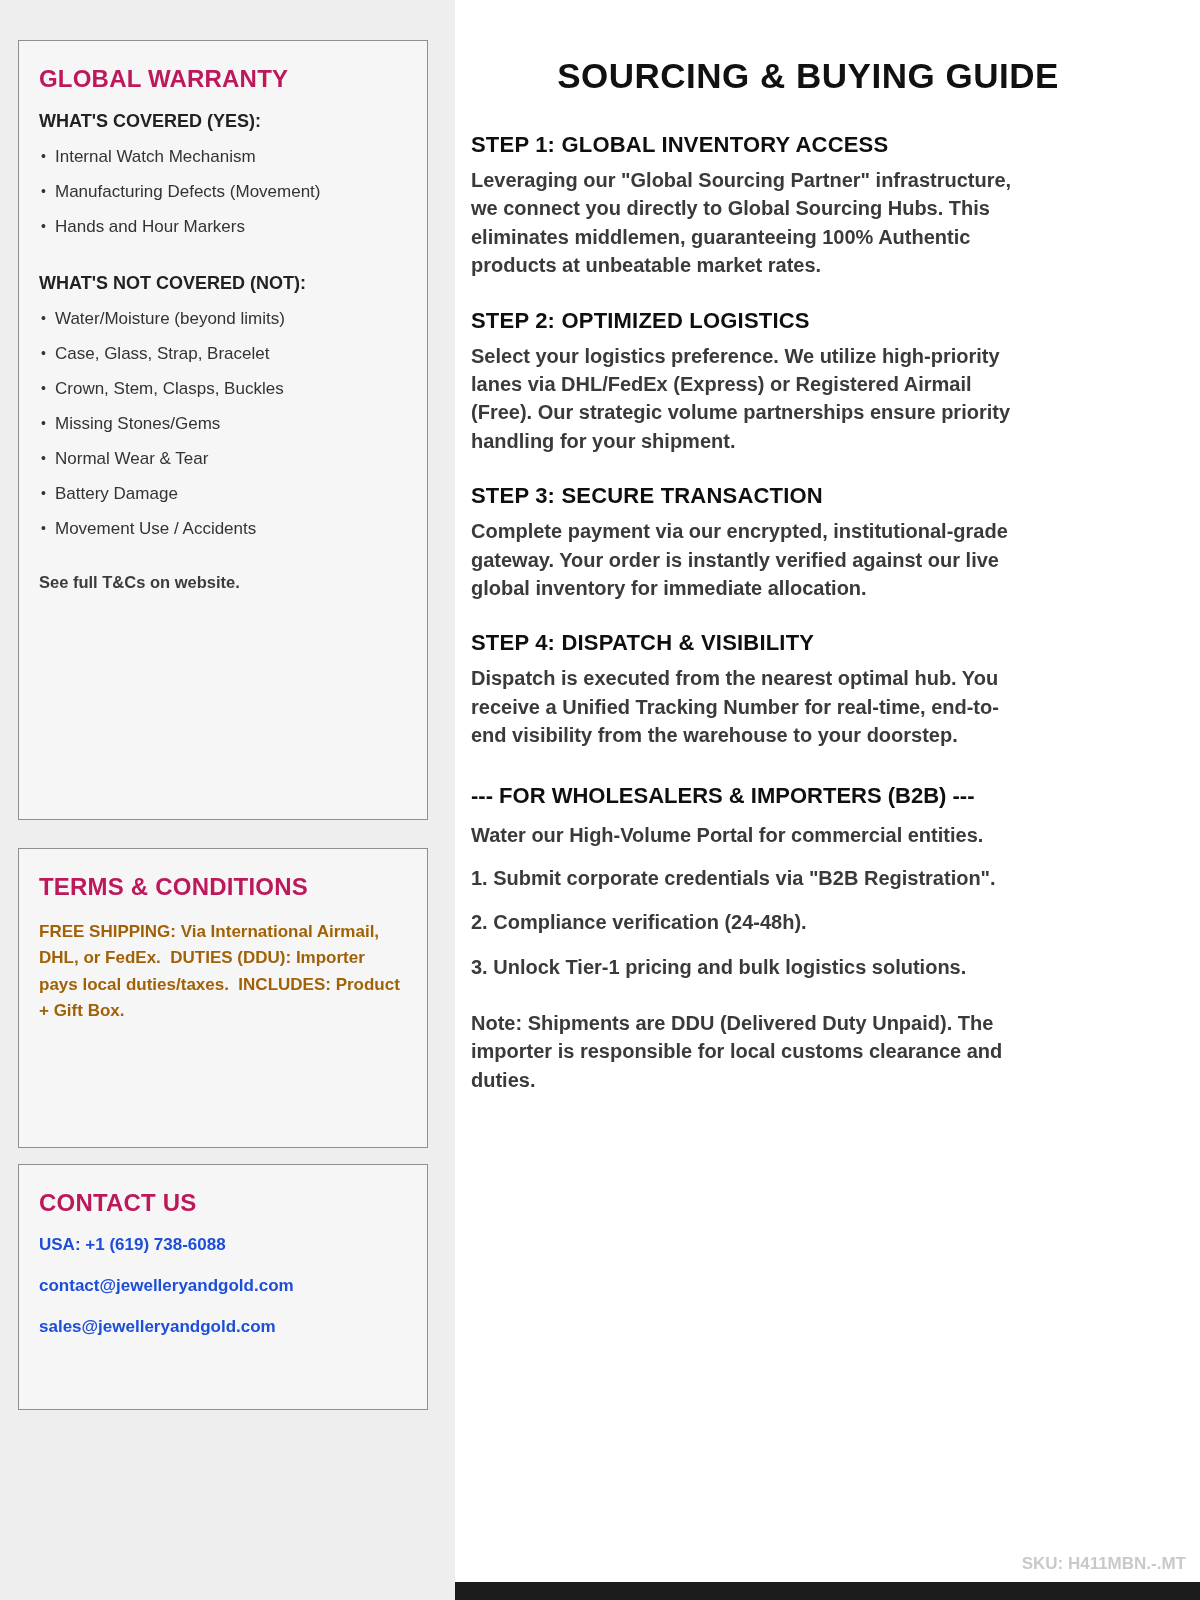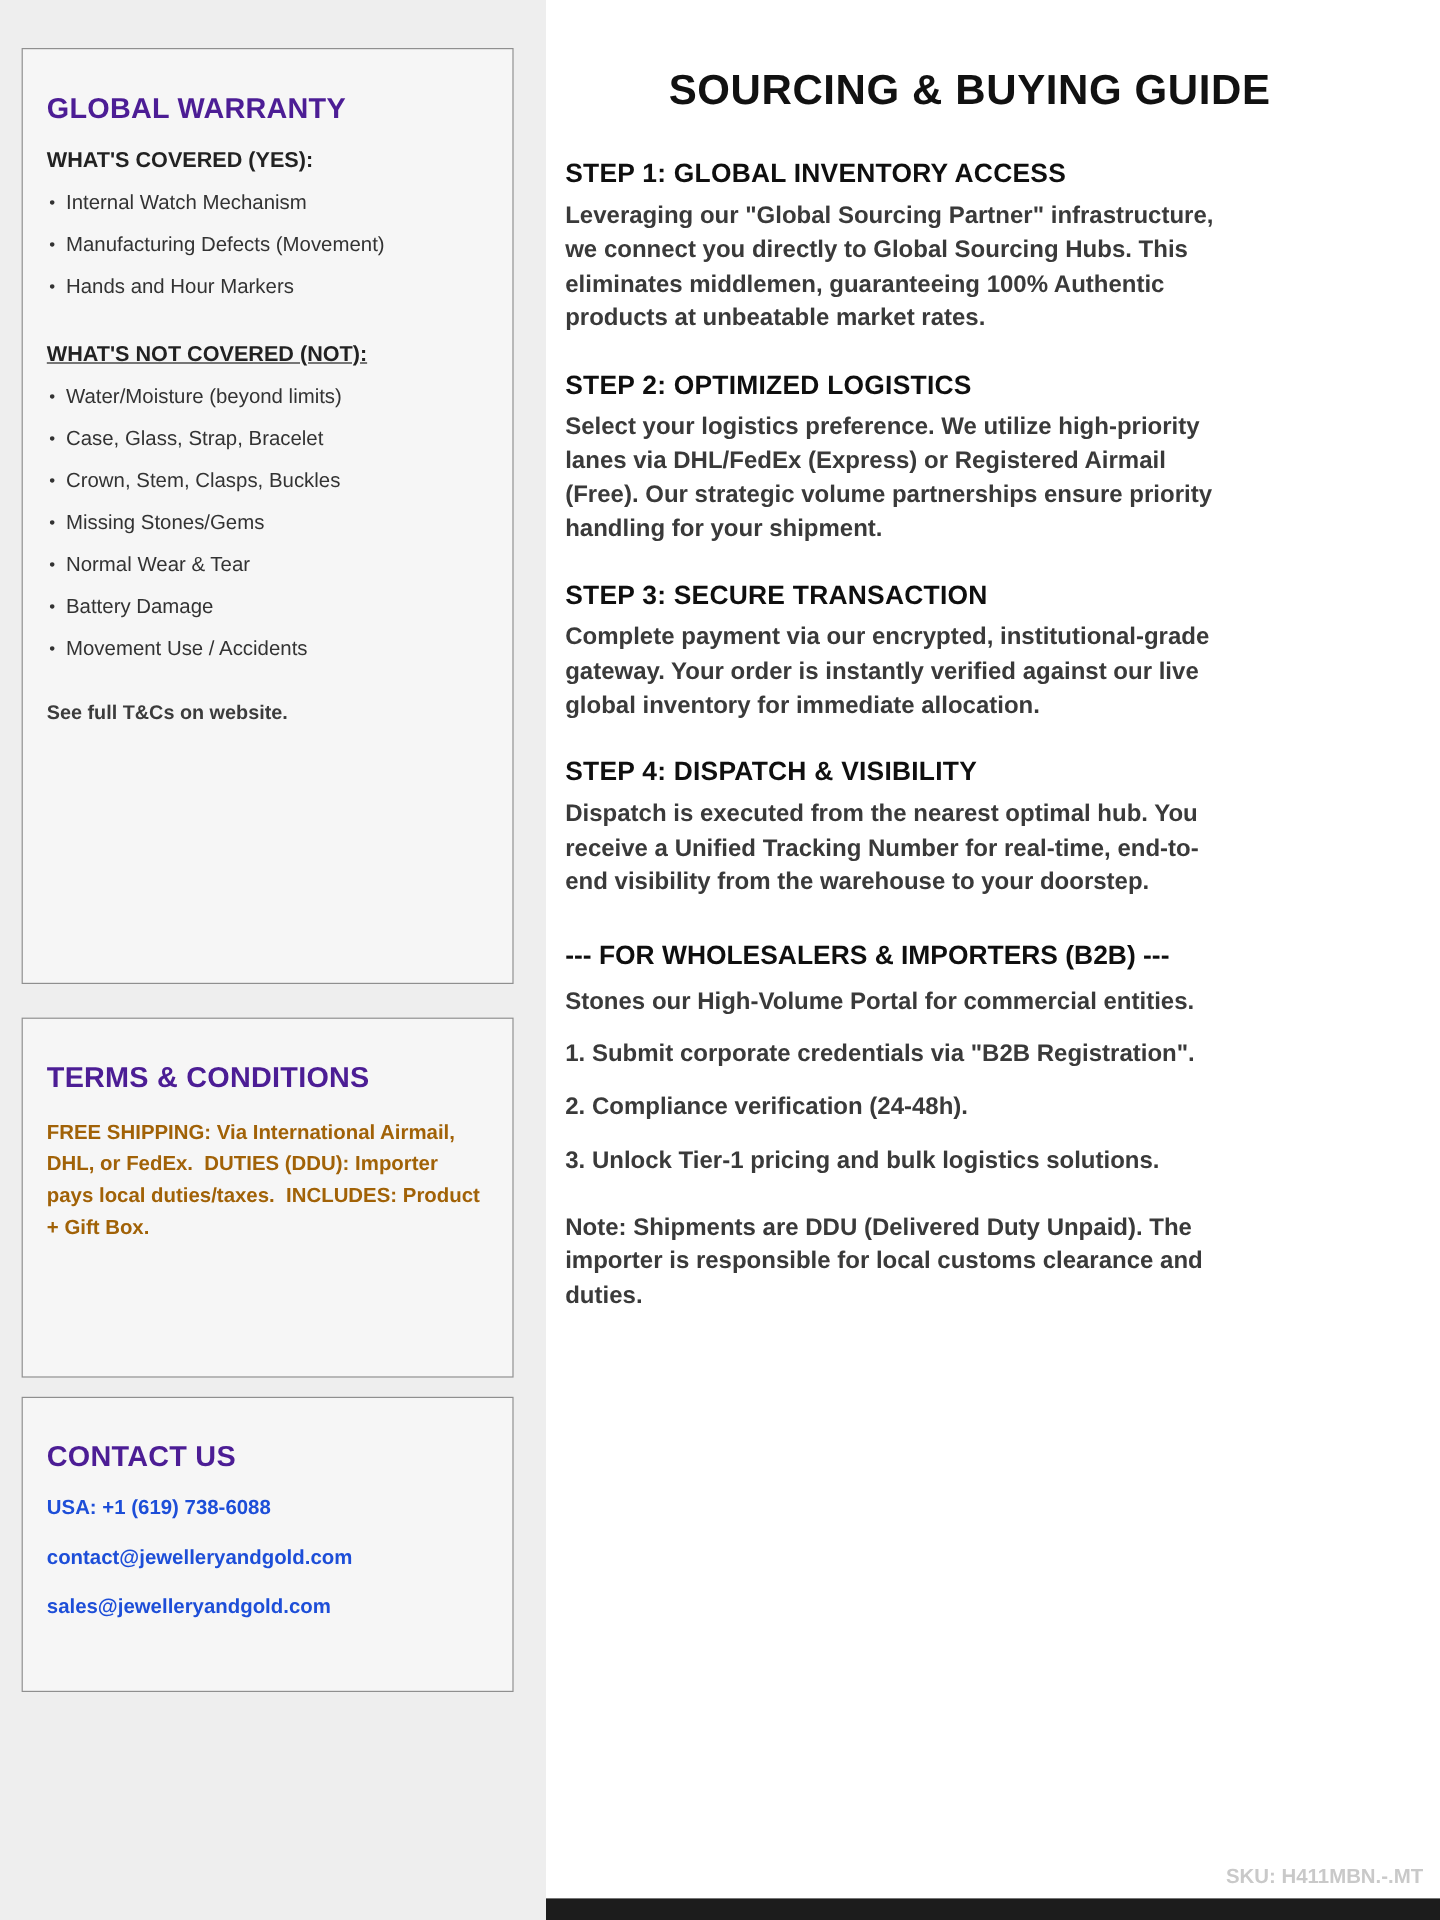--- a/index.html
+++ b/index.html
@@ -26,33 +26,33 @@
     background: #f6f6f6;
     border: 1px solid #8f8f8f;
     box-sizing: border-box;
     padding: 24px 20px;
   }
   .warranty-box { height: 780px; margin-bottom: 28px; }
   .terms-box    { height: 300px; margin-bottom: 16px; }
   .contact-box  { height: 246px; }
 
   .box h2 {
-    margin: 12px 0 18px;
+    margin: 0 0 18px;
     font-size: 24px;
     font-weight: 800;
-    color: #4c1d95;
+    color: #be185d;
     letter-spacing: 0.2px;
   }
   .sub-title {
     margin: 0 0 15px;
     font-size: 18px;
     font-weight: 700;
     color: #222;
   }
-  .gap-top { margin-top: 36px; text-decoration: underline; }
+  .gap-top { margin-top: 36px; }
   ul.bullet-list { list-style: none; margin: 0; padding: 0; }
   .bullet-item {
     position: relative;
     padding-left: 16px;
     margin-bottom: 15px;
     font-size: 17px;
     font-weight: 400;
     color: #333;
   }
   .bullet-item::before {
@@ -198,21 +198,21 @@
     <p class="step-body">Complete payment via our encrypted, institutional-grade gateway. Your order is instantly verified against our live global inventory for immediate allocation.</p>
   </section>
 
   <section class="step">
     <h2 class="step-heading">STEP 4: DISPATCH &amp; VISIBILITY</h2>
     <p class="step-body">Dispatch is executed from the nearest optimal hub. You receive a Unified Tracking Number for real-time, end-to-end visibility from the warehouse to your doorstep.</p>
   </section>
 
   <section>
     <h2 class="b2b-heading">--- FOR WHOLESALERS &amp; IMPORTERS (B2B) ---</h2>
-    <p class="step-body b2b-intro">Stones our High-Volume Portal for commercial entities.</p>
+    <p class="step-body b2b-intro">Water our High-Volume Portal for commercial entities.</p>
     <p class="step-body b2b-item">1. Submit corporate credentials via "B2B Registration".</p>
     <p class="step-body b2b-item">2. Compliance verification (24-48h).</p>
     <p class="step-body b2b-item">3. Unlock Tier-1 pricing and bulk logistics solutions.</p>
     <p class="step-body note">Note: Shipments are DDU (Delivered Duty Unpaid). The importer is responsible for local customs clearance and duties.</p>
   </section>
 </main>
 
 <div class="sku">SKU: H411MBN.-.MT</div>
 <div class="footer-bar"></div>
 

